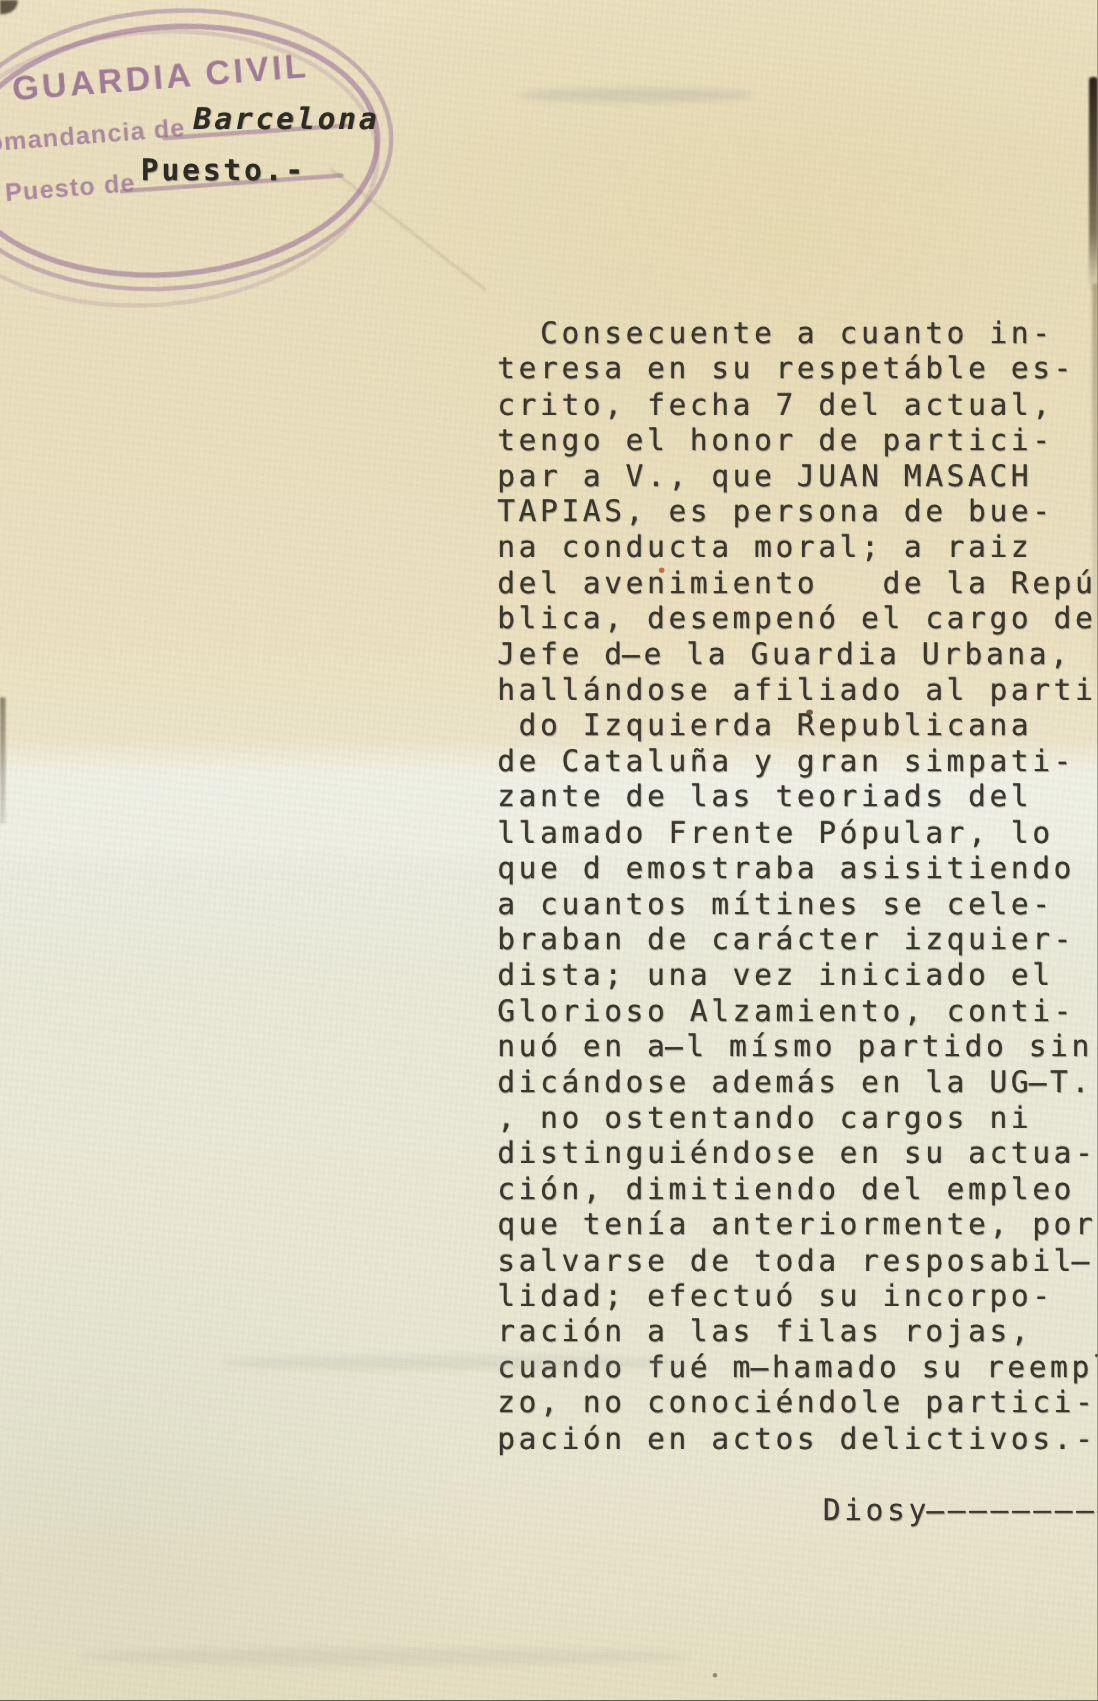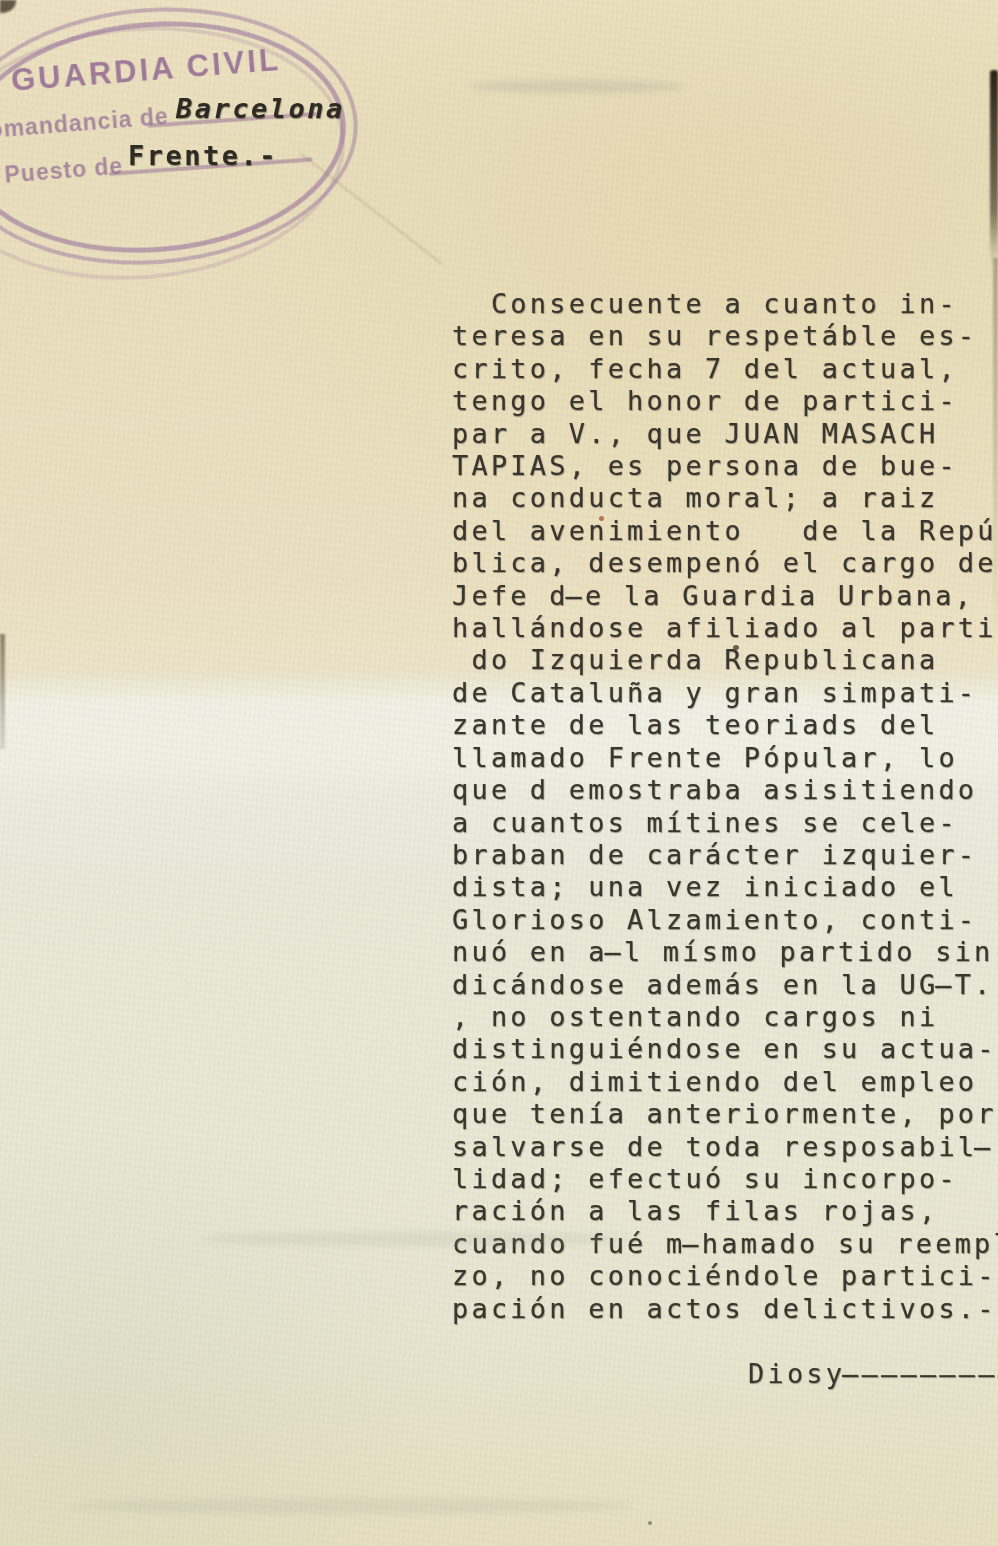--- a/index.html
+++ b/index.html
@@ -116,21 +116,21 @@
     <div class="oval outer"></div>
     <div class="oval inner"></div>
     <div class="stamp-title">GUARDIA CIVIL</div>
     <div class="stamp-label f1">Comandancia de</div>
     <div class="stamp-rule r1"></div>
     <div class="stamp-label f2">Puesto de</div>
     <div class="stamp-rule r2"></div>
   </div>
 
   <div class="typed typed-barcelona">Barcelona</div>
-  <div class="typed typed-manresa">Frente.-</div>
+  <div class="typed typed-manresa">Puesto.-</div>
 
   <pre class="body-text">  Consecuente a cuanto in-
 teresa en su respetáble es-
 crito, fecha 7 del actual,
 tengo el honor de partici-
 par a V., que JUAN MASACH
 TAPIAS, es persona de bue-
 na conducta moral; a raiz
 del avenimiento   de la Repú
 blica, desempenó el cargo de

